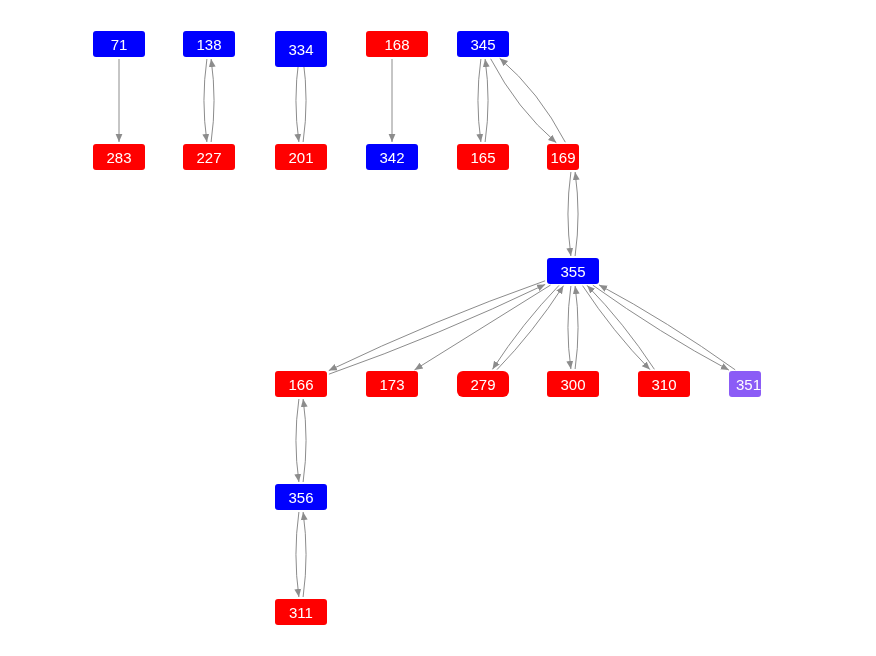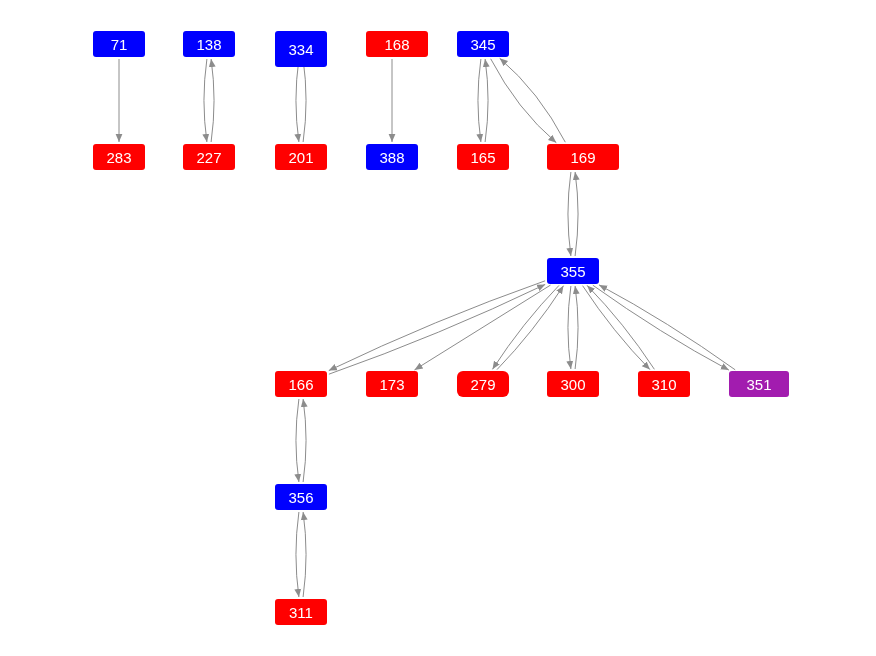--- a/index.html
+++ b/index.html
@@ -93,47 +93,47 @@
       <div class="node" style="left: 93px; top: 144px; width: 52px; height: 26px; background: rgb(255, 0, 0); color: rgb(255, 255, 255);">
         <span>283</span>
       </div>
       <div class="node" style="left: 183px; top: 144px; width: 52px; height: 26px; background: rgb(255, 0, 0); color: rgb(255, 255, 255);">
         <span>227</span>
       </div>
       <div class="node" style="left: 275px; top: 144px; width: 52px; height: 26px; background: rgb(255, 0, 0); color: rgb(255, 255, 255);">
         <span>201</span>
       </div>
       <div class="node" style="left: 366px; top: 144px; width: 52px; height: 26px; background: rgb(0, 0, 255); color: rgb(255, 255, 255);">
-        <span>388</span>
+        <span>342</span>
       </div>
       <div class="node" style="left: 457px; top: 144px; width: 52px; height: 26px; background: rgb(255, 0, 0); color: rgb(255, 255, 255);">
         <span>165</span>
       </div>
-      <div class="node" style="left: 547px; top: 144px; width: 72px; height: 26px; background: rgb(255, 0, 0); color: rgb(255, 255, 255);">
+      <div class="node" style="left: 547px; top: 144px; width: 32px; height: 26px; background: rgb(255, 0, 0); color: rgb(255, 255, 255);">
         <span>169</span>
       </div>
       <div class="node" style="left: 547px; top: 258px; width: 52px; height: 26px; background: rgb(0, 0, 255); color: rgb(255, 255, 255);">
         <span>355</span>
       </div>
       <div class="node" style="left: 275px; top: 371px; width: 52px; height: 26px; background: rgb(255, 0, 0); color: #ffffff;">
         <span>166</span>
       </div>
       <div class="node" style="left: 366px; top: 371px; width: 52px; height: 26px; background: rgb(255, 0, 0); color: rgb(255, 255, 255);">
         <span>173</span>
       </div>
       <div class="node" style="left: 457px; top: 371px; width: 52px; height: 26px; background: rgb(255, 0, 0); color: rgb(255, 255, 255); border-radius: 6px;">
         <span>279</span>
       </div>
       <div class="node" style="left: 547px; top: 371px; width: 52px; height: 26px; background: rgb(255, 0, 0); color: rgb(255, 255, 255);">
         <span>300</span>
       </div>
       <div class="node" style="left: 638px; top: 371px; width: 52px; height: 26px; background: rgb(255, 0, 0); color: rgb(255, 255, 255);">
         <span>310</span>
       </div>
-      <div class="node" style="left: 729px; top: 371px; width: 60px; height: 26px; background: #a21caf; color: rgb(255, 255, 255);">
+      <div class="node" style="left: 729px; top: 371px; width: 32px; height: 26px; background: #8b5cf6; color: rgb(255, 255, 255); justify-content: flex-end;">
         <span>351</span>
       </div>
       <div class="node" style="left: 275px; top: 484px; width: 52px; height: 26px; background: rgb(0, 0, 255); color: rgb(255, 255, 255);">
         <span>356</span>
       </div>
       <div class="node" style="left: 275px; top: 599px; width: 52px; height: 26px; background: rgb(255, 0, 0); color: rgb(255, 255, 255);">
         <span>311</span>
       </div>
     </div>
 </div>

